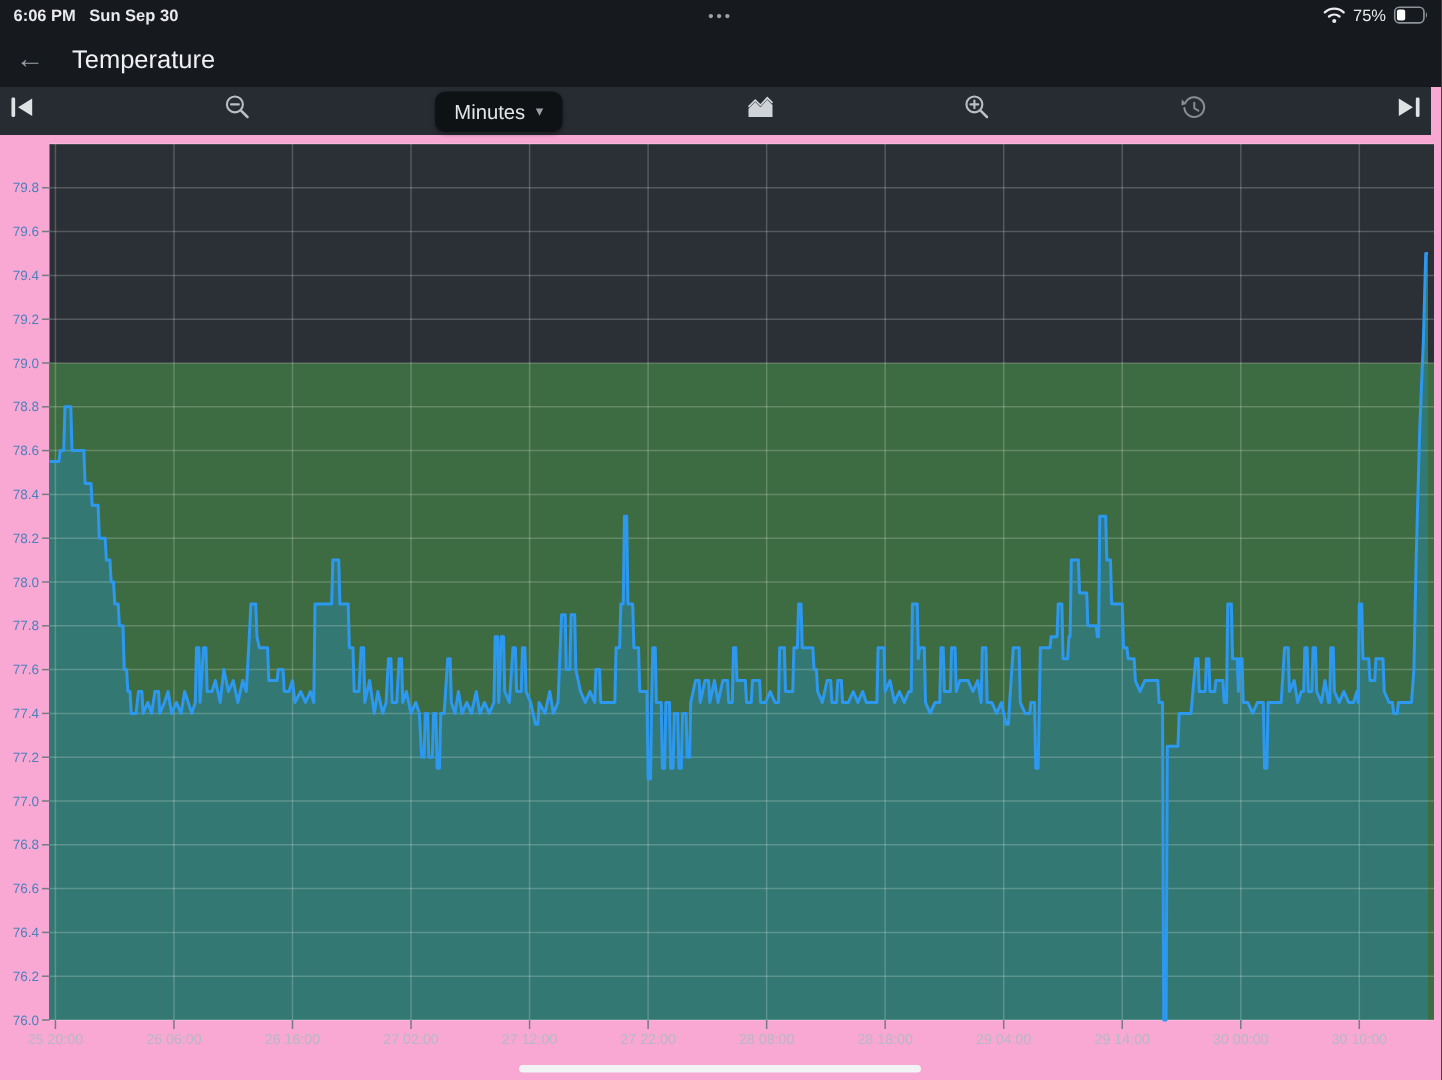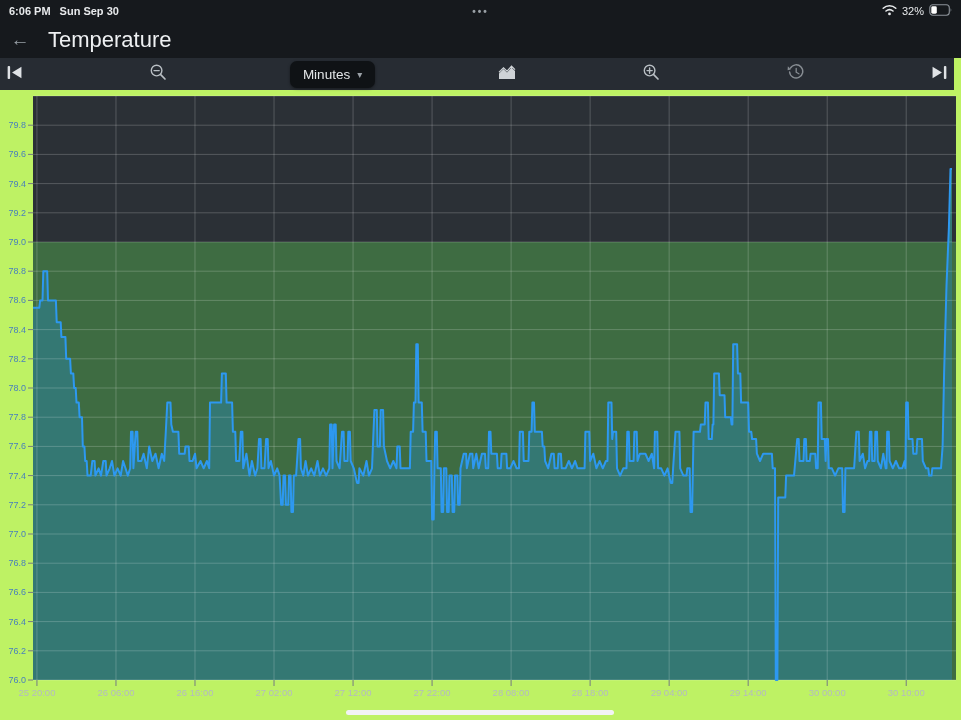--- a/index.html
+++ b/index.html
@@ -1,27 +1,27 @@
 <!DOCTYPE html>
 <html><head>
 <meta charset="utf-8">
 <style>
   html,body{margin:0;padding:0;background:#000;}
-  .screen{position:relative;width:961px;height:720px;overflow:hidden;background:#bef264;
+  .screen{position:relative;width:961px;height:720px;overflow:hidden;background:#f9a8d4;
           font-family:"Liberation Sans",sans-serif;-webkit-font-smoothing:antialiased;}
   
   .statusbar{position:absolute;top:0;left:0;width:961px;height:22px;background:#16191d;
              display:flex;align-items:center;justify-content:space-between;color:#e8eaec;font-size:11px;font-weight:700;}
   .status-left{display:flex;gap:9px;padding-left:9px;}
   .status-center{position:absolute;left:0;right:0;text-align:center;color:#9aa0a6;font-size:10px;letter-spacing:2px;font-weight:700;}
   .status-right{display:flex;align-items:center;gap:5px;padding-right:8px;position:relative;z-index:2;}
   
   .navbar{position:absolute;top:22px;left:0;width:961px;height:36px;background:#16191d;display:flex;align-items:center;}
   .back-btn{width:40px;text-align:center;color:#9aa1a8;font-size:19px;cursor:pointer;}
-  .nav-title{color:#eef0f2;font-size:22px;margin-left:8px;}
+  .nav-title{color:#eef0f2;font-size:17px;margin-left:8px;}
   
   .toolbar{position:absolute;top:58px;left:0;width:954px;height:32px;background:#272c33;
            display:flex;align-items:center;justify-content:space-between;padding:0 1px;box-sizing:border-box;}
   .tool-btn{display:flex;align-items:center;justify-content:center;min-width:26px;height:28px;cursor:pointer;}
   .period-pill{display:flex;align-items:center;gap:7px;background:#0f1215;border-radius:7px;
                padding:6px 13px;color:#e3e6e8;font-size:13.5px;cursor:pointer;box-shadow:0 1px 3px rgba(0,0,0,.4);}
   .caret{color:#9aa0a6;font-size:10px;}
   
   .chart-wrap{position:absolute;top:90px;left:0;width:779px;height:630px;}
   svg text{font-family:"Liberation Sans",sans-serif;}
@@ -40,21 +40,21 @@
     </div>
     <div class="status-center">•••</div>
     <div class="status-right">
       <span>
         <svg width="15" height="12" viewBox="0 0 16 13">
           <path d="M1.2 4.6 A10 10 0 0 1 14.8 4.6" fill="none" stroke="#e8eaec" stroke-width="1.7" stroke-linecap="round"></path>
           <path d="M4.2 7.6 A6 6 0 0 1 11.8 7.6" fill="none" stroke="#e8eaec" stroke-width="1.7" stroke-linecap="round"></path>
           <circle cx="8" cy="10.8" r="1.5" fill="#e8eaec"></circle>
         </svg>
       </span>
-      <span style="font-weight:400;">32%</span>
+      <span style="font-weight:400;">75%</span>
       <span>
         <svg width="24" height="12" viewBox="0 0 24 12">
           <rect x="0.8" y="0.8" width="19.5" height="10.4" rx="3" fill="none" stroke="#8d939a" stroke-width="1.1"></rect>
           <path d="M21.6 4 Q23.2 6 21.6 8 Z" fill="#8d939a"></path>
           <rect x="2.3" y="2.3" width="5.5" height="7.4" rx="1.4" fill="#ffffff"></rect>
         </svg>
       </span>
     </div>
   </div>
 

